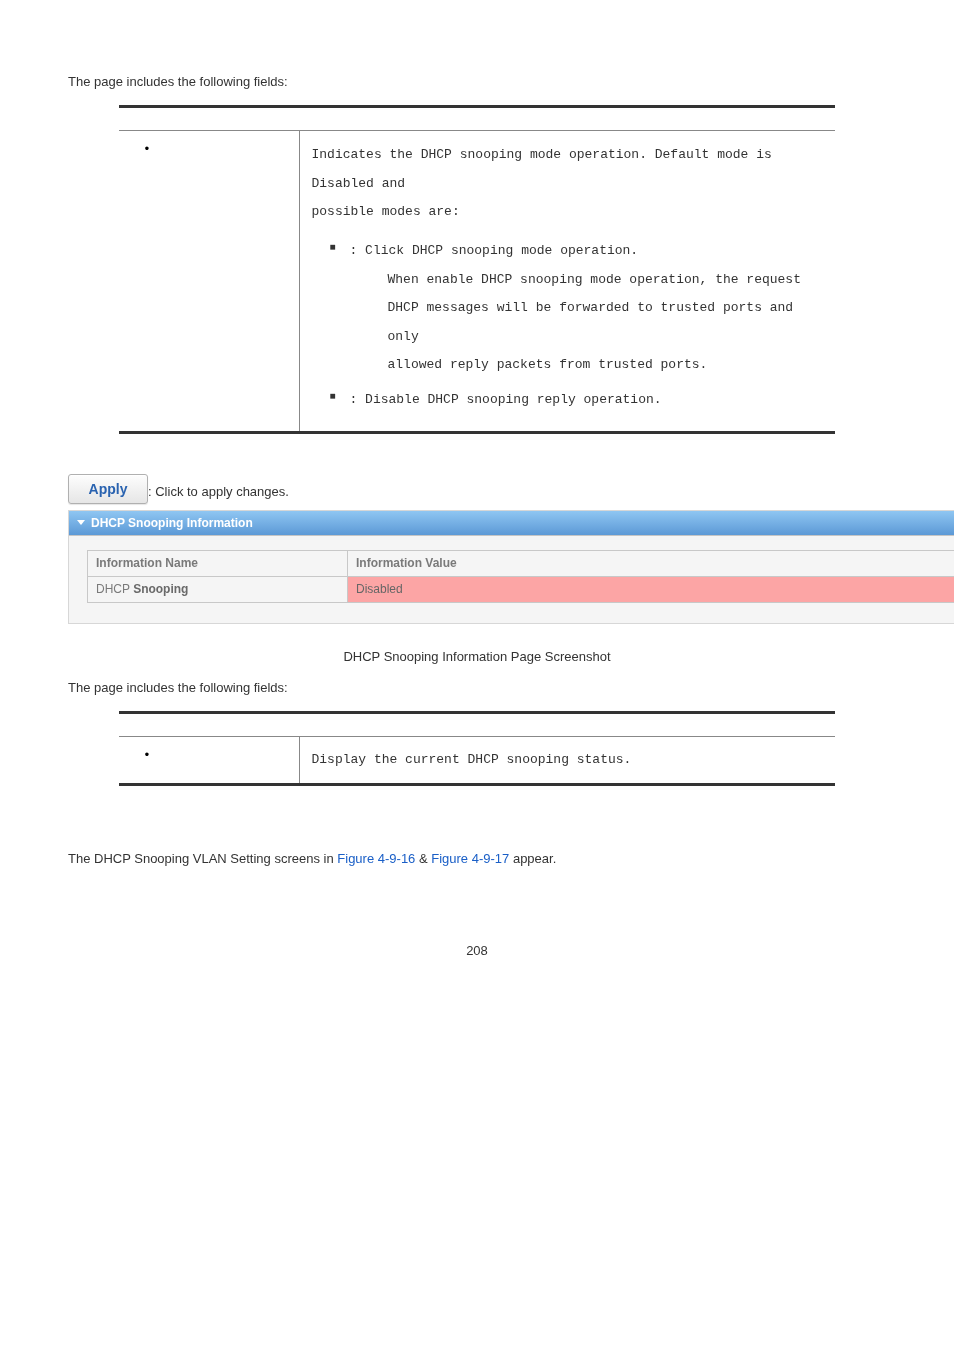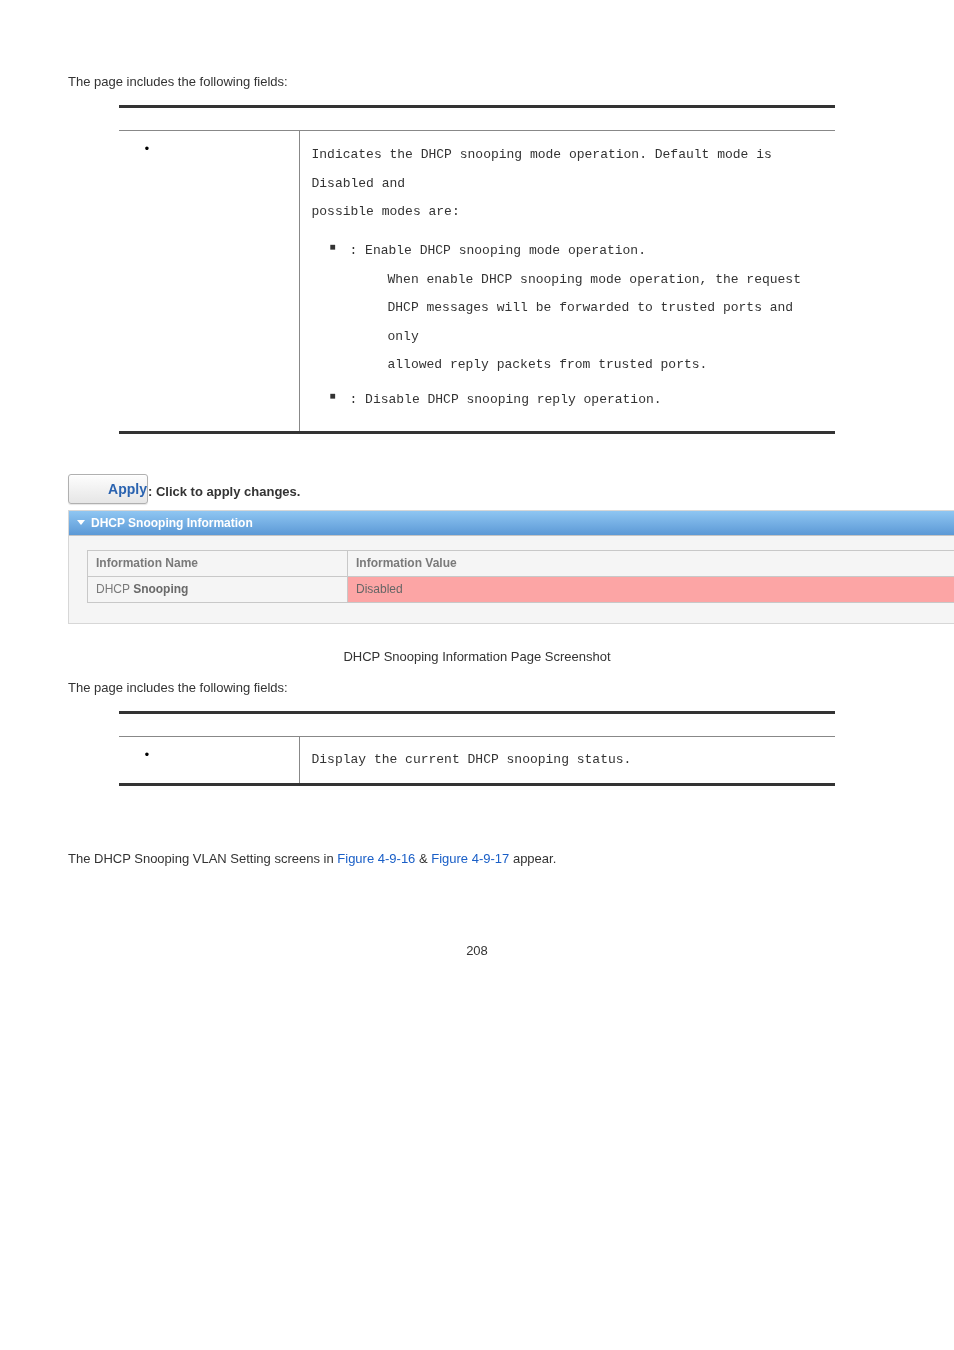--- a/index.html
+++ b/index.html
@@ -62,31 +62,31 @@
     }
     .inner-sub { padding-left: 38px; display: block; }
 
     
     .apply-row { margin: 40px 0 6px 0; display: flex; align-items: flex-end; }
     .apply-btn {
       display: inline-block;
       width: 80px;
       height: 30px;
       line-height: 28px;
-      text-align: right;
+      text-align: center;
       background: linear-gradient(#fdfdfd, #e6e6e6);
       border: 1px solid #b0b0b0;
       border-radius: 3px;
       color: #2a63b0;
       font-weight: bold;
       font-size: 14px;
       font-family: Arial, sans-serif;
       box-shadow: inset 0 1px 0 #fff, 0 1px 1px rgba(0,0,0,0.1);
     }
-    .apply-caption { font-size: 13px; color: #333; padding-bottom: 2px; font-weight: bold; }
+    .apply-caption { font-size: 13px; color: #333; padding-bottom: 2px; }
 
     
     .panel {
       width: 940px;
       margin: 4px 0 0 0;
       border: 1px solid #d7d7d7;
       background: #f0f0f0;
     }
     .panel-header {
       background: linear-gradient(#8fc6f2, #5c99d6);
@@ -184,21 +184,21 @@
   <tbody>
     <tr>
       <td class="col-object"><span class="bullet-dot"></span></td>
       <td class="col-desc">
         <div style="line-height:2.2">
           <span>Indicates the DHCP snooping mode operation. Default mode is Disabled and</span><br>
           <span>possible modes are:</span>
         </div>
         <ul class="inner-list">
           <li>
-            <span>: Enable DHCP snooping mode operation.</span>
+            <span>: Click DHCP snooping mode operation.</span>
             <span class="inner-sub">When enable DHCP snooping mode operation, the request</span>
             <span class="inner-sub">DHCP messages will be forwarded to trusted ports and only</span>
             <span class="inner-sub">allowed reply packets from trusted ports.</span>
           </li>
           <li>
             <span>: Disable DHCP snooping reply operation.</span>
           </li>
         </ul>
       </td>
     </tr>

